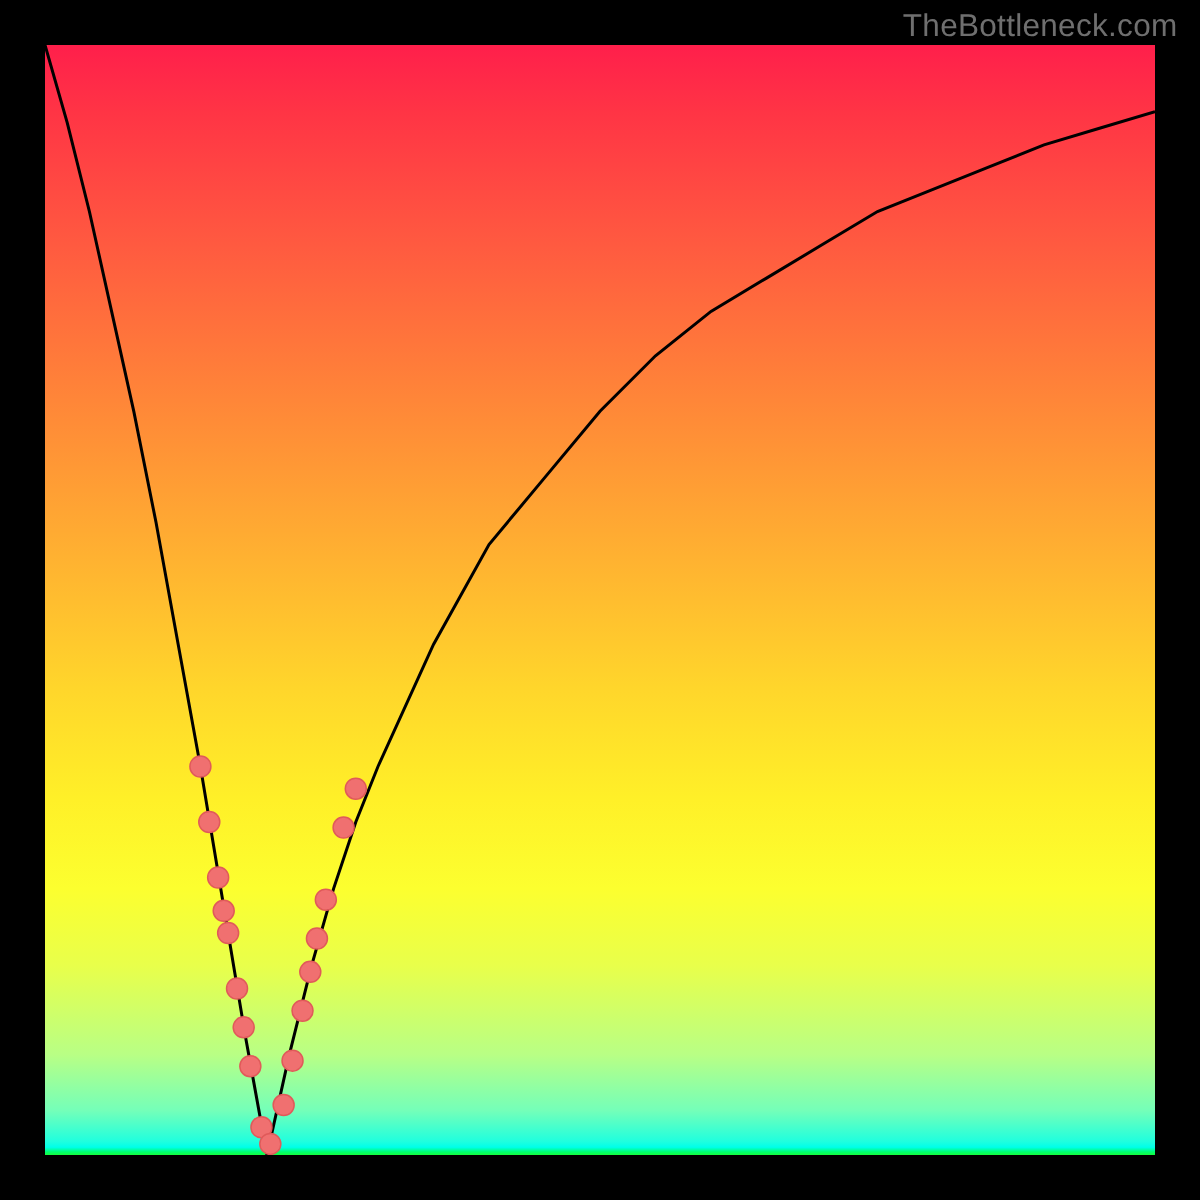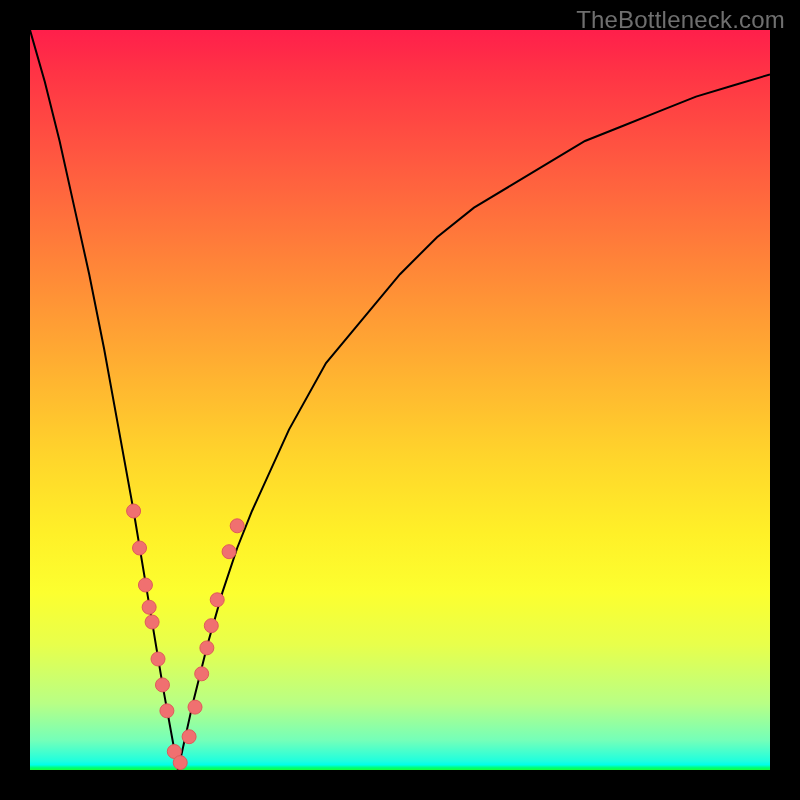--- a/index.html
+++ b/index.html
@@ -54,21 +54,21 @@
     position: absolute;
     left: 0; top: 0;
     width: 740px;
     height: 740px;
   }
   .watermark {
     position: absolute;
     top: 6px;
     right: 15px;
     color: #6f6f6f;
-    font-size: 24px;
+    font-size: 21px;
     font-weight: 400;
     letter-spacing: 0.2px;
     user-select: none;
   }
 </style>
 </head>
 <body>
 
 <div class="frame">
   <div class="plot">

